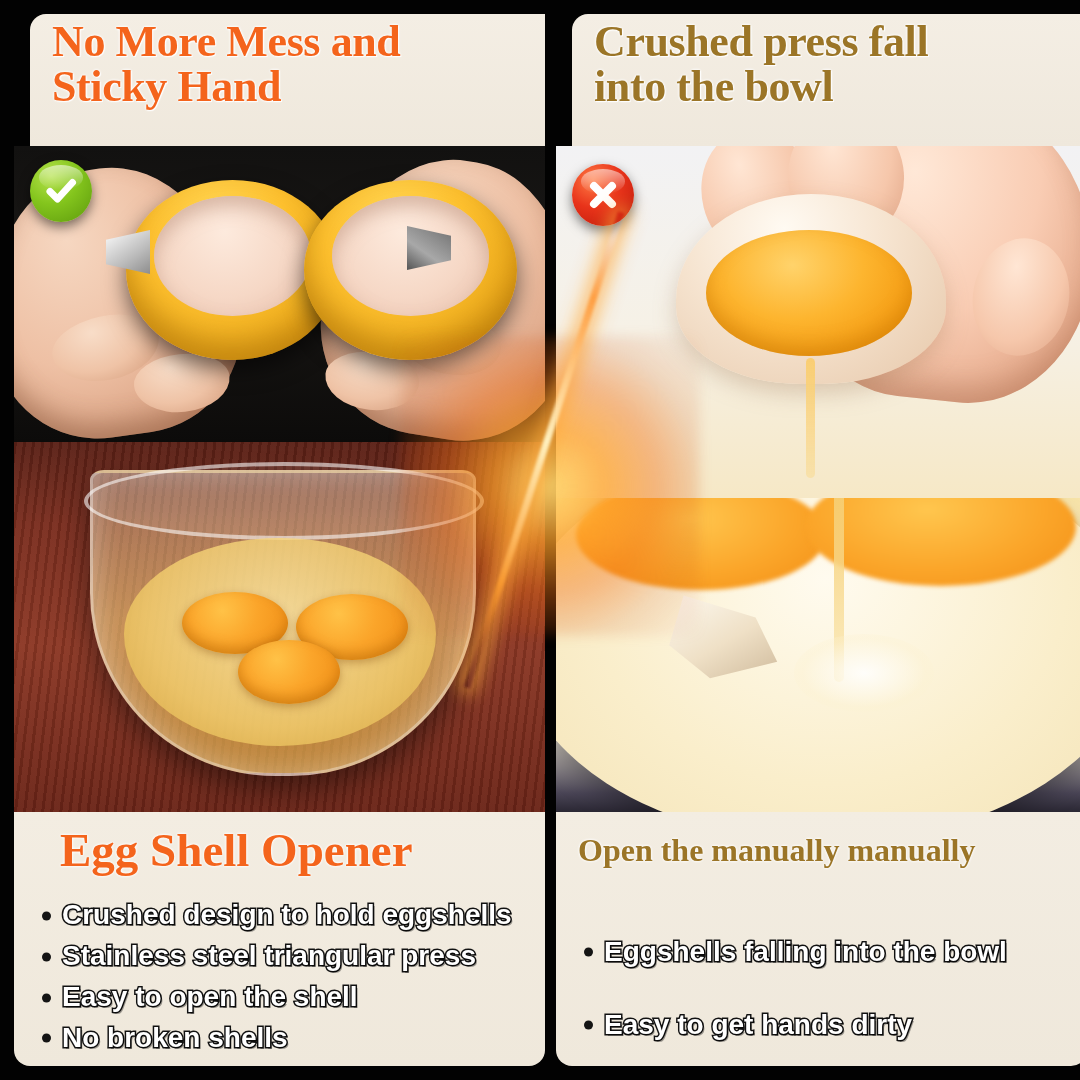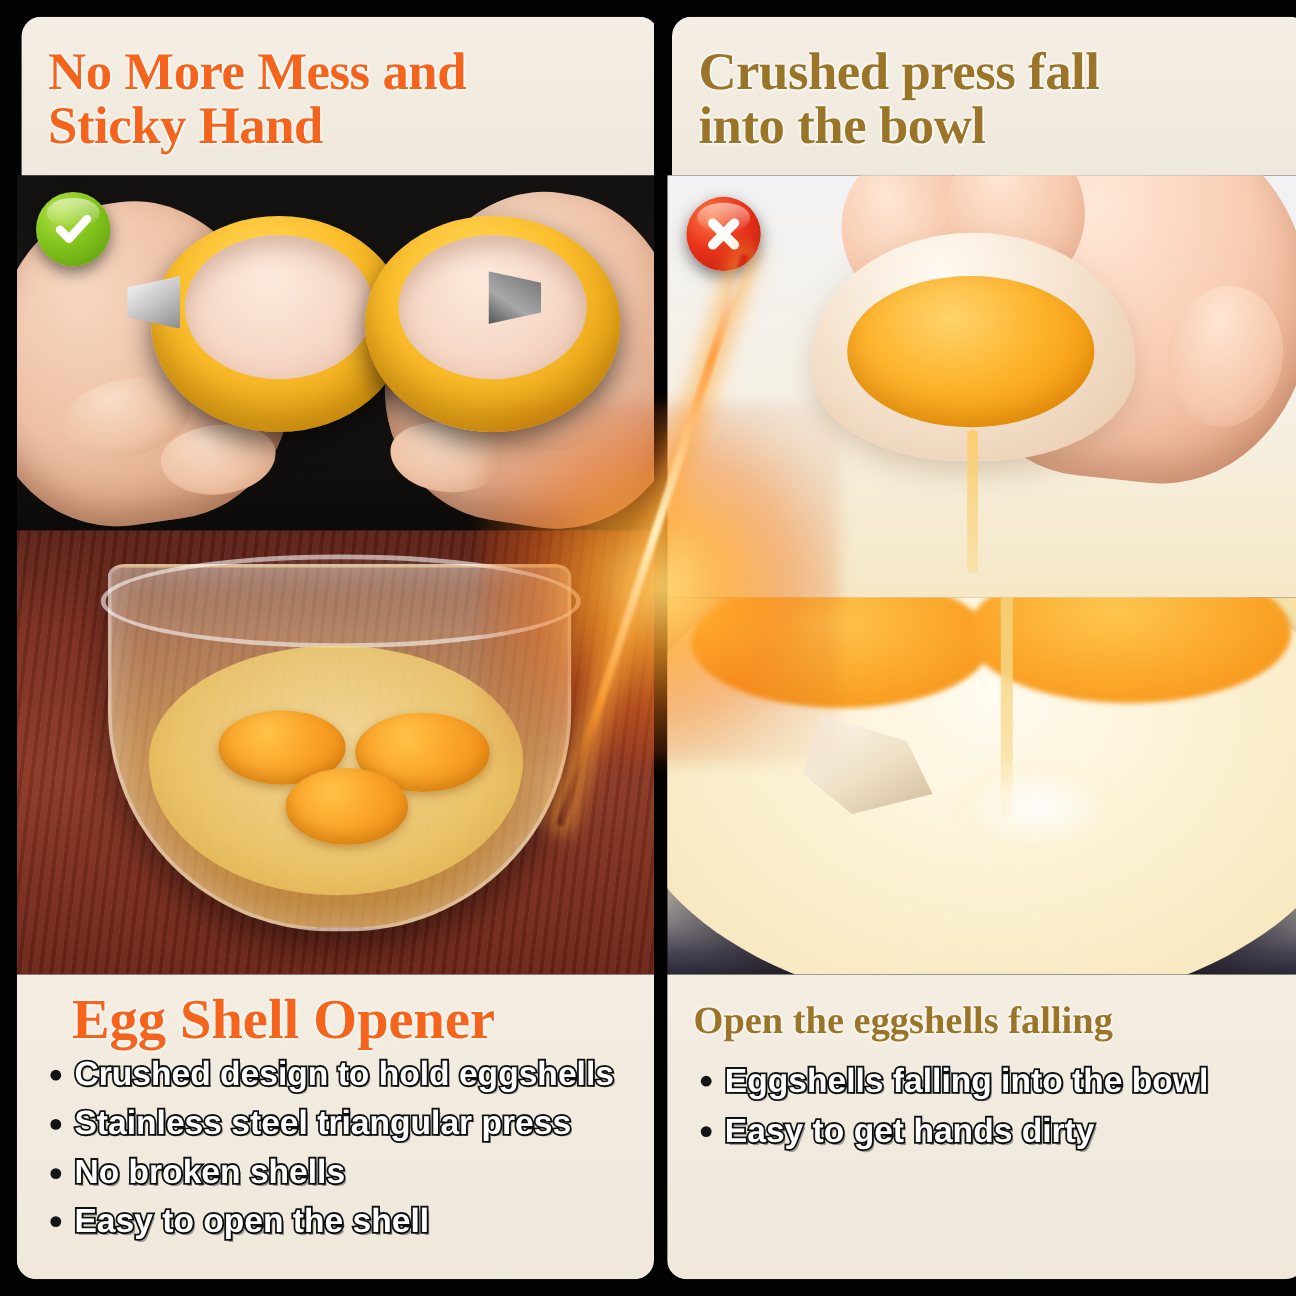--- a/index.html
+++ b/index.html
@@ -7,25 +7,25 @@
 
   .poster{position:relative;width:1080px;height:1080px;background:#020202;overflow:hidden;}
 
   
   .col{position:absolute;top:14px;height:1052px;width:531px;overflow:hidden;}
   .col-left{left:14px;}
   .col-right{left:556px;}
 
   
   .title-card{
-    position:absolute;left:4px;top:0;width:531px;height:132px;
+    position:absolute;left:16px;top:0;width:531px;height:132px;
     background:linear-gradient(180deg,#f4eee4 0%,#efe8dc 100%);
     border-radius:16px 16px 0 0;
     box-sizing:border-box;padding:6px 14px 0 22px;
-    display:flex;flex-direction:column;justify-content:center;
+    display:flex;flex-direction:column;
     z-index:6;
   }
   .title-card .line{
     font-family:"Liberation Serif",serif;
     font-weight:bold;
     font-size:44px;
     line-height:1.02;
     letter-spacing:-0.4px;
     white-space:nowrap;
   }
@@ -125,36 +125,36 @@
   
   .caption-card{
     position:absolute;left:0;top:798px;width:531px;height:254px;
     background:linear-gradient(180deg,#f3ede2 0%,#efe8db 100%);
     border-radius:0 0 16px 16px;
     box-sizing:border-box;padding:14px 16px 10px 20px;
     z-index:6;
   }
   .cap-title{
     font-family:"Liberation Serif",serif;font-weight:bold;line-height:1.05;
-    white-space:nowrap;margin-bottom:0;
+    white-space:nowrap;margin-bottom:20px;
   }
   .cap-left .cap-title{font-size:47px;color:#f4641c;text-shadow:0 0 3px #fff,0 0 3px #fff;padding-left:26px;}
   .cap-right .cap-title{font-size:32px;color:#9b7527;text-shadow:0 0 3px #fff,0 0 3px #fff;padding-left:2px;padding-top:8px;}
 
   .bullets{list-style:none;margin:0;padding:0;}
   .bullets li{
     position:relative;padding-left:28px;
     font-family:"Liberation Sans",sans-serif;font-weight:bold;
     color:#ffffff;white-space:nowrap;
     -webkit-text-stroke:3px #111;
     paint-order:stroke fill;
     text-shadow:2px 2px 0 rgba(0,0,0,.35);
   }
   .cap-left .bullets li{font-size:28px;line-height:1.46;}
-  .cap-right .bullets li{font-size:28px;line-height:1.52;}
+  .cap-right .bullets li{font-size:28px;line-height:1.52;margin-top:31px;}
   .bullets li::before{
     content:"";position:absolute;left:8px;top:50%;transform:translateY(-50%);
     width:9px;height:9px;border-radius:50%;background:#141414;-webkit-text-stroke:0;
   }
   .cap-right .bullets{padding-top:12px;}
 
   
   .badge{position:absolute;width:62px;height:62px;border-radius:50%;z-index:8;
     display:flex;align-items:center;justify-content:center;
     box-shadow:0 5px 12px rgba(0,0,0,.5);}
@@ -228,22 +228,22 @@
         <div class="yolk y2"></div>
         <div class="yolk y3"></div>
       </div>
     </div>
 
     <div class="caption-card cap-left">
       <div class="cap-title">Egg Shell Opener</div>
       <ul class="bullets">
         <li>Crushed design to hold eggshells</li>
         <li>Stainless steel triangular press</li>
+        <li>Easy to open the shell</li>
         <li>No broken shells</li>
-        <li>Easy to open the shell</li>
       </ul>
     </div>
   </div>
 
   <div class="col col-right">
 
     <div class="title-card title-right">
       <div class="line">Crushed press fall</div>
       <div class="line">into the bowl</div>
     </div>
@@ -264,21 +264,21 @@
         <div class="rbowl"></div>
         <div class="spread-yolk sy1"></div>
         <div class="spread-yolk sy2"></div>
         <div class="drip2"></div>
         <div class="splash"></div>
         <div class="shard"></div>
       </div>
     </div>
 
     <div class="caption-card cap-right">
-      <div class="cap-title">Open the eggshells falling</div>
+      <div class="cap-title">Open the manually manually</div>
       <ul class="bullets">
         <li>Eggshells falling into the bowl</li>
         <li>Easy to get hands dirty</li>
       </ul>
     </div>
   </div>
 
   <div class="badge badge-ok">
     <svg width="36" height="36" viewBox="0 0 36 36" aria-hidden="true">
       <path d="M7 18.5 L14.5 26 L29.5 9.5" fill="none" stroke="#ffffff" stroke-width="7" stroke-linecap="round" stroke-linejoin="round"></path>

